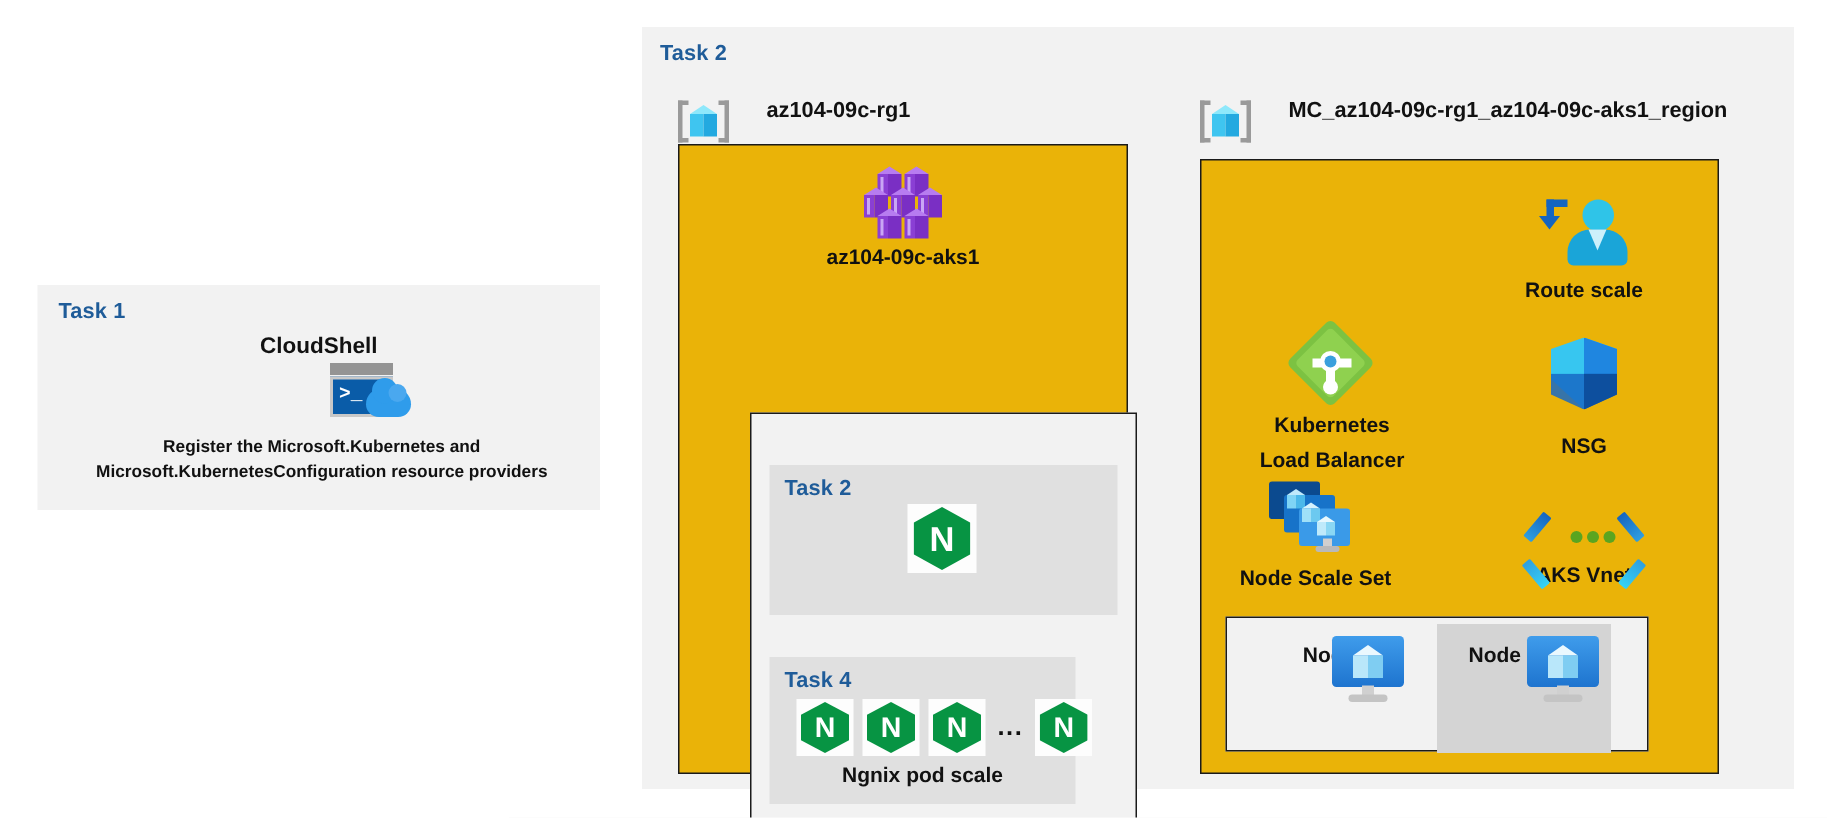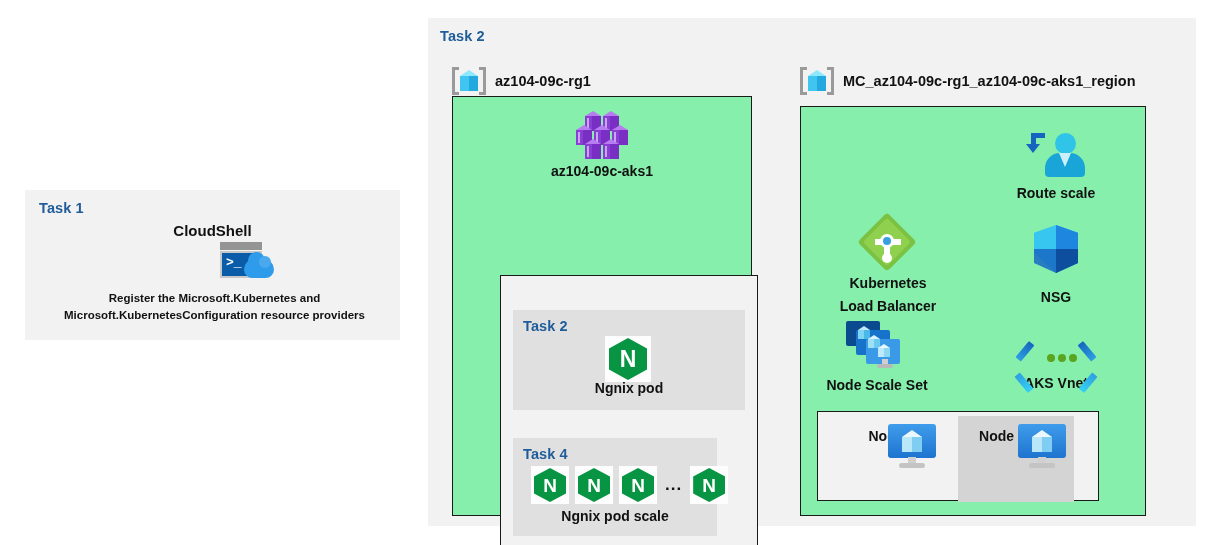--- a/index.html
+++ b/index.html
@@ -15,21 +15,21 @@
     color:#1f5c99;font-weight:bold;font-size:14.5px;letter-spacing:.1px;
   }
   .caption{
     font-weight:bold;font-size:14px;color:#111;text-align:center;line-height:1.18;
   }
 
   
   .panel-grey{background:#f2f2f2;}
   .panel-sub{background:#e0e0e0;}
   .box-black{border:1.6px solid #1a1a1a;background:#f2f2f2;}
-  .box-white{border:1.6px solid #1a1a1a;background:#86efac;}
+  .box-white{border:1.6px solid #1a1a1a;background:#eab308;}
 
   
   #task1{left:25px;top:190px;width:375px;height:150px;}
   #task1 .task-label{position:absolute;left:14px;top:10px;}
   #cloudshell-title{position:absolute;left:0;top:32px;width:100%;text-align:center;
     font-weight:bold;font-size:15px;color:#111;}
   #cloudshell-icon{position:absolute;left:192px;top:52px;width:62px;height:40px;}
   #task1-desc{position:absolute;left:12px;top:100px;width:355px;text-align:center;
     font-weight:bold;font-size:11.5px;color:#111;line-height:1.5;}
 
@@ -44,21 +44,21 @@
   .cs-cloud:before{content:"";position:absolute;left:4px;top:-7px;width:17px;height:17px;
     border-radius:50%;background:#2f9ceb;}
   .cs-cloud:after{content:"";position:absolute;left:15px;top:-3px;width:12px;height:12px;
     border-radius:50%;background:#4aa8ef;}
 
   
   #task2{left:428px;top:18px;width:768px;height:508px;}
   #task2 > .task-label{position:absolute;left:12px;top:10px;}
 
   
-  .rg-head{position:absolute;display:flex;align-items:center;gap:9px;}
+  .rg-head{position:absolute;display:flex;align-items:flex-start;gap:25px;}
   .rg-name{font-weight:bold;font-size:14.5px;color:#111;white-space:nowrap;}
 
   
   .rg-icon{position:relative;width:34px;height:30px;flex:0 0 34px;}
   .rg-icon .brk{position:absolute;top:1px;width:7px;height:28px;box-sizing:border-box;
     border:3px solid #9a9a9a;}
   .rg-icon .brk.l{left:0;border-right:none;}
   .rg-icon .brk.r{right:0;border-left:none;}
   .rg-icon .cube{position:absolute;left:8px;top:4px;width:18px;height:21px;}
 
@@ -284,21 +284,20 @@
     <div id="aks-name" class="caption">az104-09c-aks1</div>
 
     <div class="abs box-black" id="pods-box">
 
       <div class="abs panel-sub" id="task3">
         <div class="task-label">Task 2</div>
         <span class="ng">
           <span class="hex"></span>
             <span class="lt">N</span>
         </span>
-        <div class="caption">Ngnix pod</div>
       </div>
 
       <div class="abs panel-sub" id="task4">
         <div class="task-label">Task 4</div>
         <div class="ngrow">
           <span class="ng sm">
               <span class="hex"></span>
               <span class="lt">N</span>
             </span>
           <span class="ng sm">

